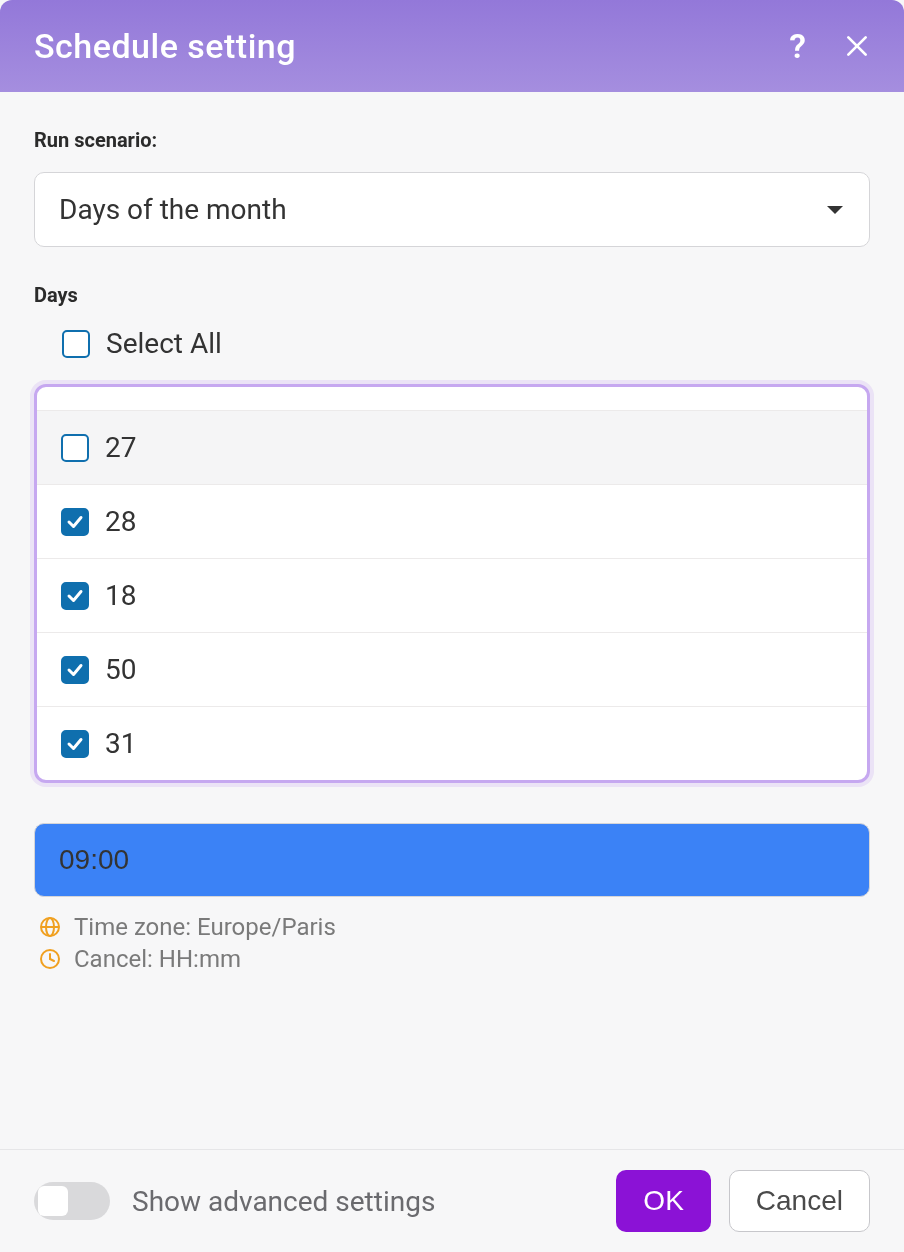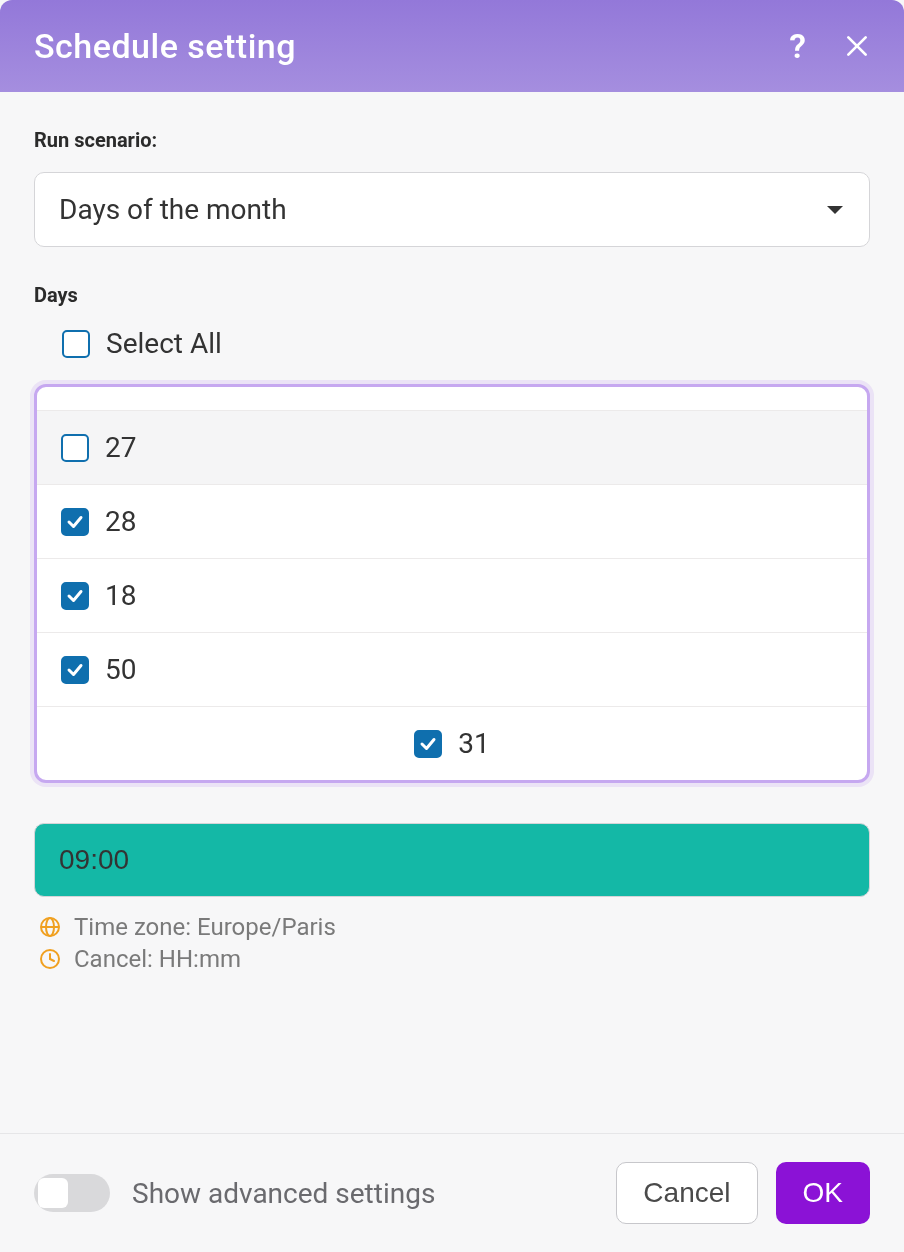--- a/index.html
+++ b/index.html
@@ -95,46 +95,46 @@
   border-bottom: 1px solid #eceaea;
 }
 .day-row {
   display: flex;
   align-items: center;
   gap: 16px;
   padding: 20px 24px;
   border-bottom: 1px solid #eceaea;
   cursor: pointer;
 }
-.days-list-wrapper .day-row:last-child { border-bottom: none; justify-content: center; }
+.days-list-wrapper .day-row:last-child { border-bottom: none; }
 .day-row.hover { background: #f5f5f6; }
 .day-label { font-size: 28px; color: #333; }
 .time-input {
   width: 100%;
-  background: #14b8a6;
+  background: #3b82f6;
   border: 1px solid #d5d5d8;
   border-radius: 10px;
   padding: 20px 24px;
   font-size: 28px;
   color: #333;
   margin-bottom: 14px;
 }
 .hint-row {
   display: flex;
   align-items: center;
   gap: 12px;
   padding: 2px 4px;
   font-size: 24px;
   color: #7a7a7a;
 }
 .hint-icon { color: #f0a020; display: inline-flex; }
 .hint-icon svg { width: 24px; height: 24px; display: block; }
 .footer {
   border-top: 1px solid #e6e6e8;
-  padding: 28px 34px;
+  padding: 20px 34px;
   margin-top: auto;
   display: flex;
   align-items: center;
   justify-content: space-between;
 }
 .footer-left { display: flex; align-items: center; gap: 22px; }
 .toggle {
   width: 76px;
   height: 38px;
   background: #d9d9db;
@@ -270,17 +270,17 @@
   </div>
 
   <div class="footer">
     <div class="footer-left">
       <div class="toggle">
         <div class="toggle-knob"></div>
       </div>
       <span class="toggle-label">Show advanced settings</span>
     </div>
     <div class="footer-right">
+      <button class="btn btn-ok">OK</button>
       <button class="btn btn-cancel">Cancel</button>
-      <button class="btn btn-ok">OK</button>
     </div>
   </div>
 </div>
 
 </body></html>

